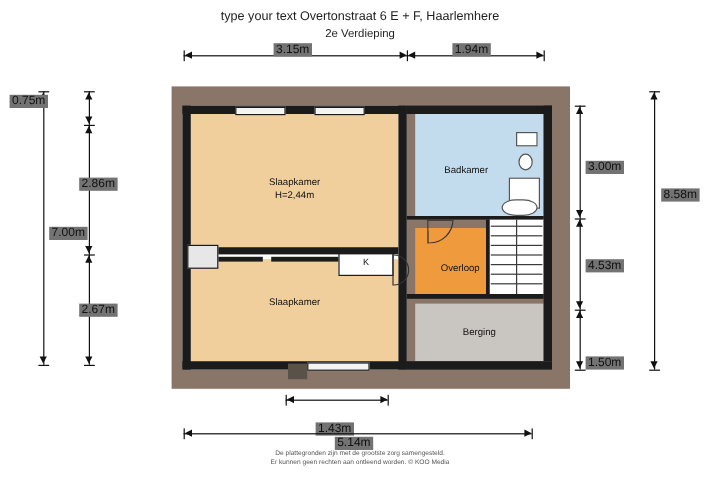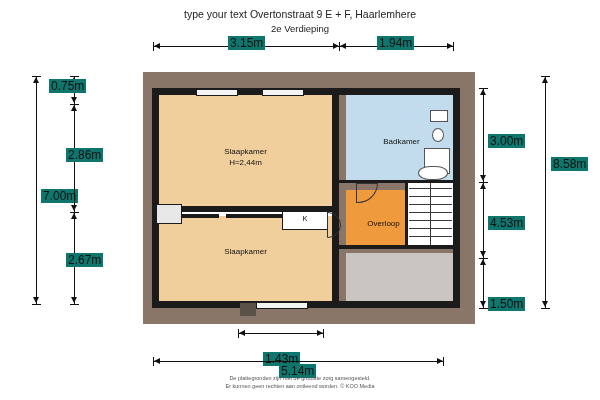--- a/index.html
+++ b/index.html
@@ -135,24 +135,24 @@
     background: #111;
   }
   .tick-h {
     position: absolute;
     height: 1px;
     width: 9px;
     background: #111;
   }
   .dim-label {
     position: absolute;
-    font-size: 12px;
+    font-size: 10px;
     color: #111;
     white-space: nowrap;
-    background: #0f766e;
+    background: #737373;
     padding: 0 2px;
   }
   .arrow {
     position: absolute;
     width: 0; height: 0;
   }
   .arrow.left {
     border-top: 3.5px solid transparent;
     border-bottom: 3.5px solid transparent;
     border-right: 6px solid #111;
@@ -171,21 +171,21 @@
     border-left: 3.5px solid transparent;
     border-right: 3.5px solid transparent;
     border-top: 6px solid #111;
   }
 </style>
 </head>
 <body>
 
 <div class="stage">
 
-  <div class="title">type your text Overtonstraat 9 E + F, Haarlemhere</div>
+  <div class="title">type your text Overtonstraat 6 E + F, Haarlemhere</div>
   <div class="subtitle">2e Verdieping</div>
 
   <div>
 
     <div class="dim-h" style="left:153px; top:46px; width:186px;"></div>
     <div class="tick-v" style="left:153px; top:42px;"></div>
     <div class="tick-v" style="left:339px; top:42px;"></div>
     <div class="arrow left" style="left:154px; top:43px;"></div>
     <div class="arrow right" style="left:333px; top:43px;"></div>
     <div class="dim-label" style="left:228px; top:36px;">3.15m</div>
@@ -204,36 +204,37 @@
   <div class="room room-bed" style="left:159px; top:95px; width:173px; height:111px;"></div>
   <div class="room-label" style="left:159px; top:146px; width:173px;">
     <span>Slaapkamer</span><br>
     <span>H=2,44m</span>
   </div>
 
   <div class="room room-bed" style="left:159px; top:216px; width:173px; height:85px;"></div>
   <div class="room-label" style="left:159px; top:246px; width:173px;">Slaapkamer</div>
 
   <div class="room room-bath" style="left:346px; top:95px; width:107px; height:85px;"></div>
-  <div class="room-label" style="left:346px; top:136px; width:85px;padding-left:13px;">Badkamer</div>
+  <div class="room-label" style="left:346px; top:136px; width:85px;">Badkamer</div>
 
   <div class="room room-hall" style="left:346px; top:190px; width:61px; height:55px;"></div>
   <div class="room-label" style="left:346px; top:218px; width:75px;">Overloop</div>
 
   <div class="room room-landing-white" style="left:408px; top:182px; width:45px; height:63px;"></div>
   <div class="stair-line" style="left:409px; top:188px; width:43px;"></div>
   <div class="stair-line" style="left:409px; top:196px; width:43px;"></div>
   <div class="stair-line" style="left:409px; top:204px; width:43px;"></div>
   <div class="stair-line" style="left:409px; top:212px; width:43px;"></div>
   <div class="stair-line" style="left:409px; top:220px; width:43px;"></div>
   <div class="stair-line" style="left:409px; top:228px; width:43px;"></div>
   <div class="stair-line" style="left:409px; top:236px; width:43px;"></div>
   <div class="dim-v" style="left:430px; top:183px; height:62px; background:#3a3a3a;"></div>
 
   <div class="room room-storage" style="left:346px; top:253px; width:107px; height:48px;"></div>
+  <div class="room-label" style="left:346px; top:271px; width:107px;">Berging</div>
 
   <div class="room room-landing-white" style="left:282px; top:208px; width:46px; height:22px; border:1px solid #1b1b1b;"></div>
   <div class="room-label small" style="left:282px; top:213px; width:46px;">K</div>
 
   <div class="wall" style="left:152px; top:88px; width:7px; height:220px;"></div>
 
   <div class="wall" style="left:152px; top:88px; width:187px; height:7px;"></div>
 
   <div class="wall" style="left:152px; top:301px; width:187px; height:7px;"></div>
 
@@ -279,21 +280,21 @@
     <div class="dim-label" style="left:10px; top:189px;margin-left:31px;">7.00m</div>
   </div>
 
   <div>
 
     <div class="dim-v" style="left:74px; top:76px; height:28px;"></div>
     <div class="tick-h" style="left:70px; top:76px;"></div>
     <div class="tick-h" style="left:70px; top:104px;"></div>
     <div class="arrow up" style="left:71px; top:77px;"></div>
     <div class="arrow down" style="left:71px; top:97px;"></div>
-    <div class="dim-label" style="left:8px; top:79px;margin-left:41px;">0.75m</div>
+    <div class="dim-label" style="left:8px; top:79px;">0.75m</div>
 
     <div class="dim-v" style="left:74px; top:104px; height:108px;"></div>
     <div class="tick-h" style="left:70px; top:212px;"></div>
     <div class="arrow up" style="left:71px; top:105px;"></div>
     <div class="arrow down" style="left:71px; top:205px;"></div>
     <div class="dim-label" style="left:66px; top:148px;">2.86m</div>
 
     <div class="dim-v" style="left:74px; top:212px; height:92px;"></div>
     <div class="tick-h" style="left:70px; top:304px;"></div>
     <div class="arrow up" style="left:71px; top:213px;"></div>

